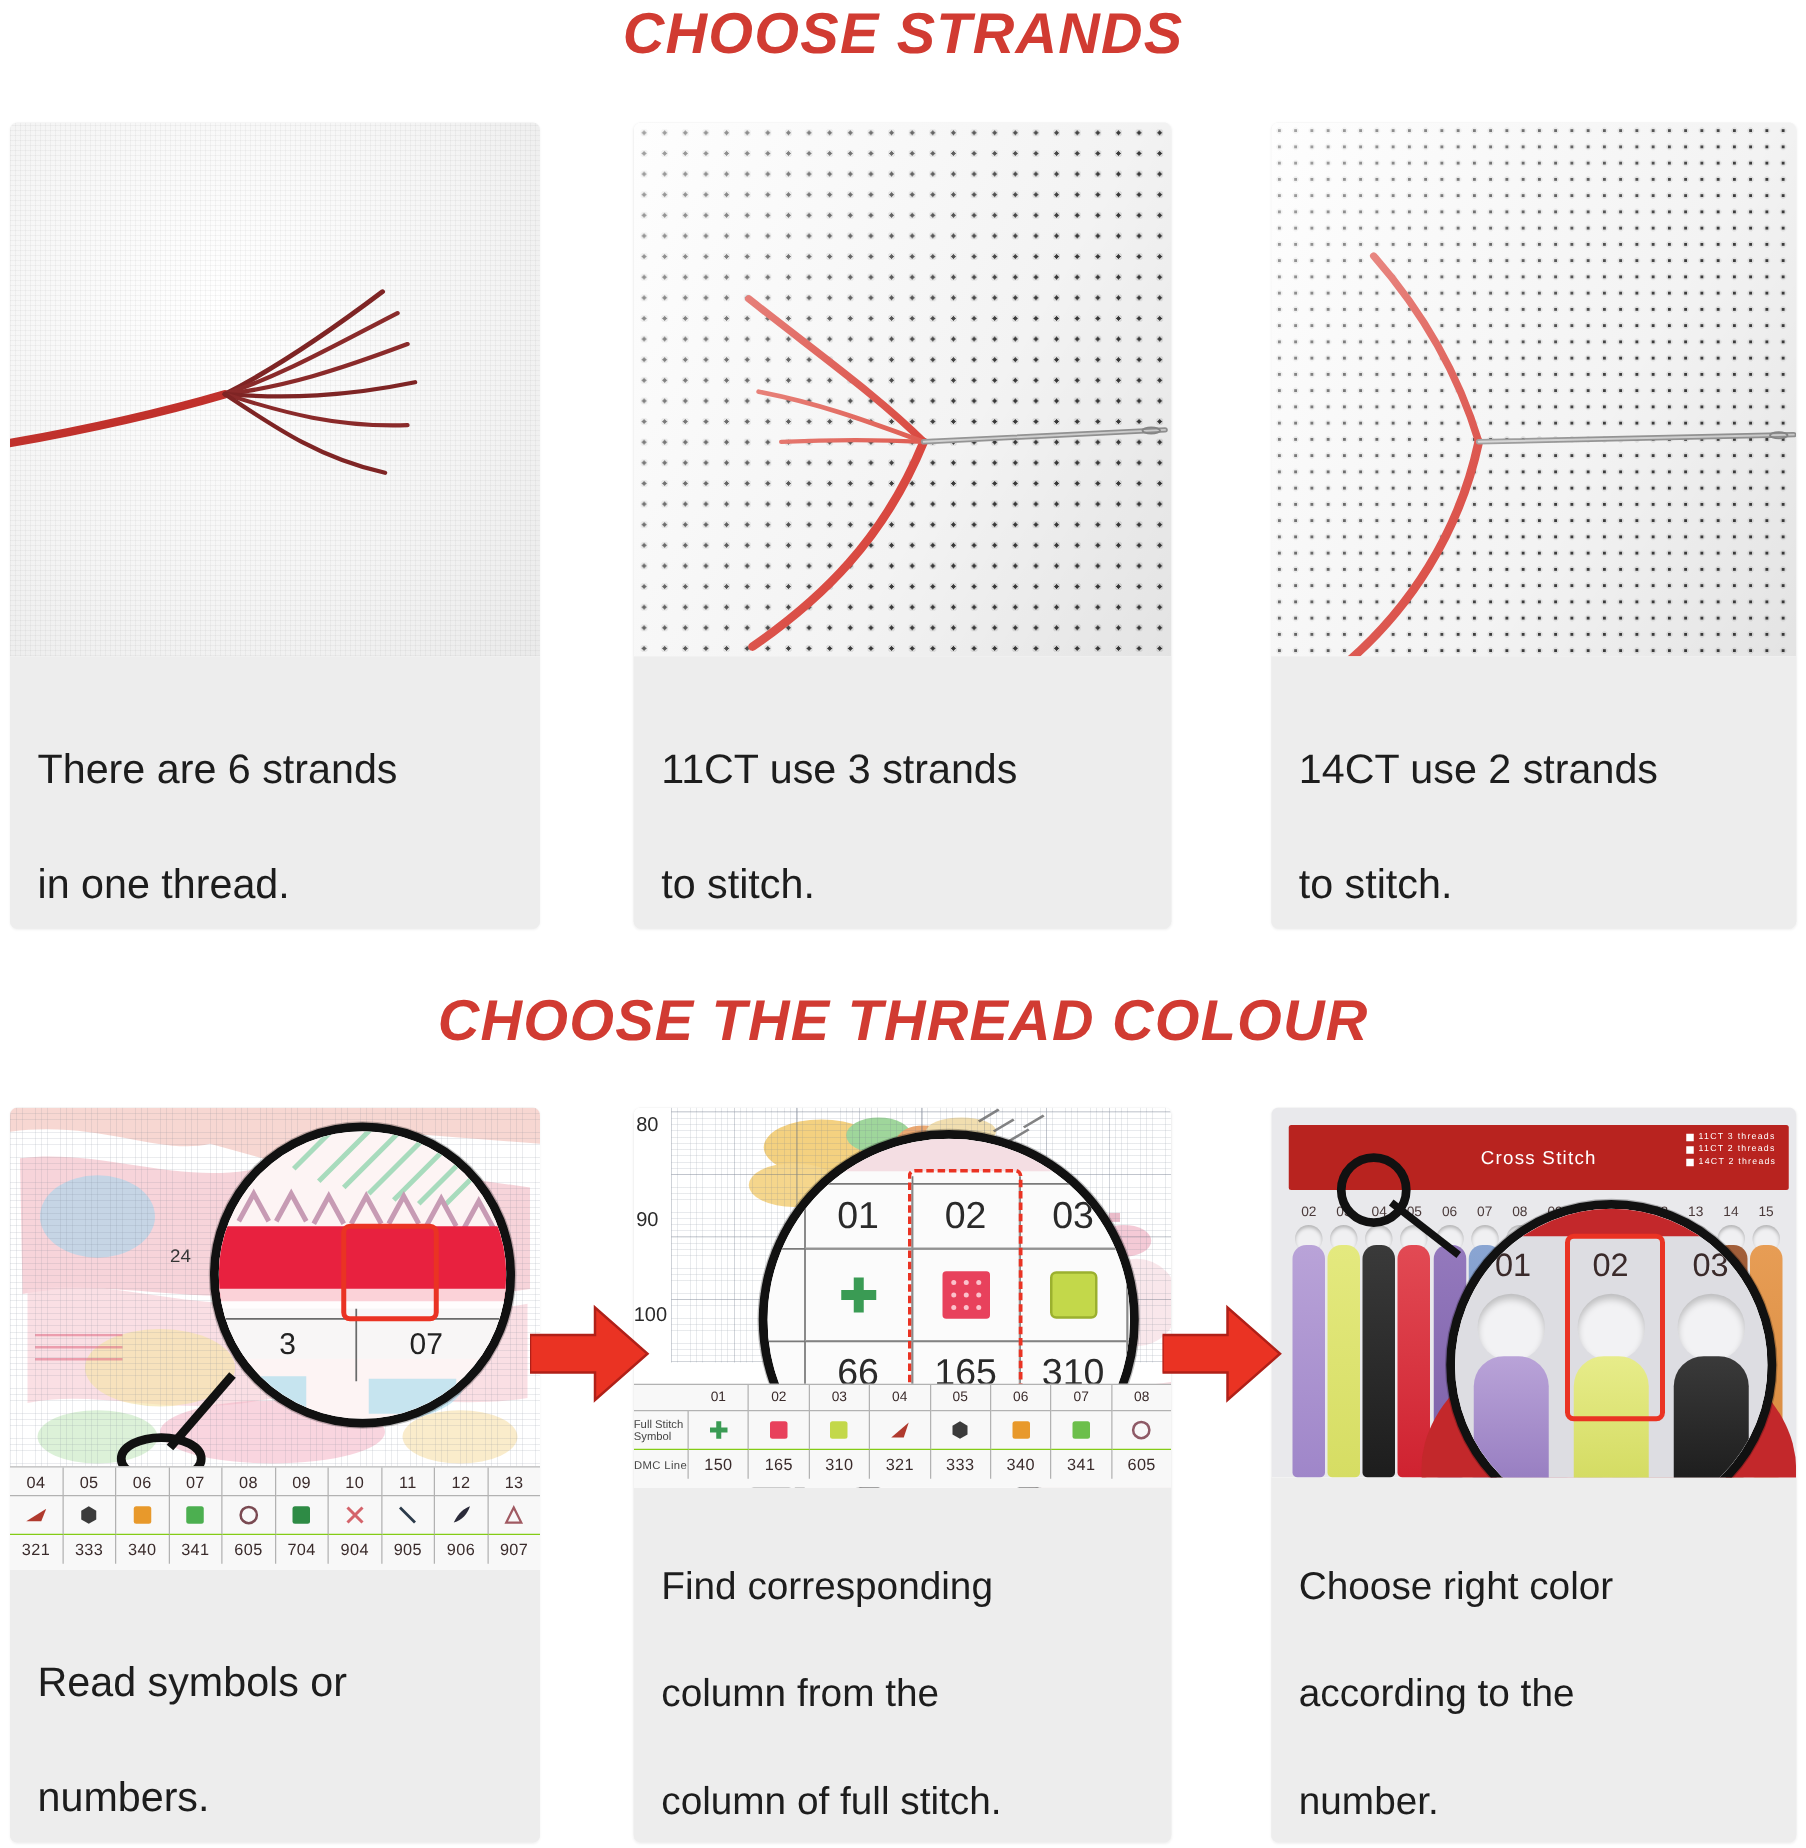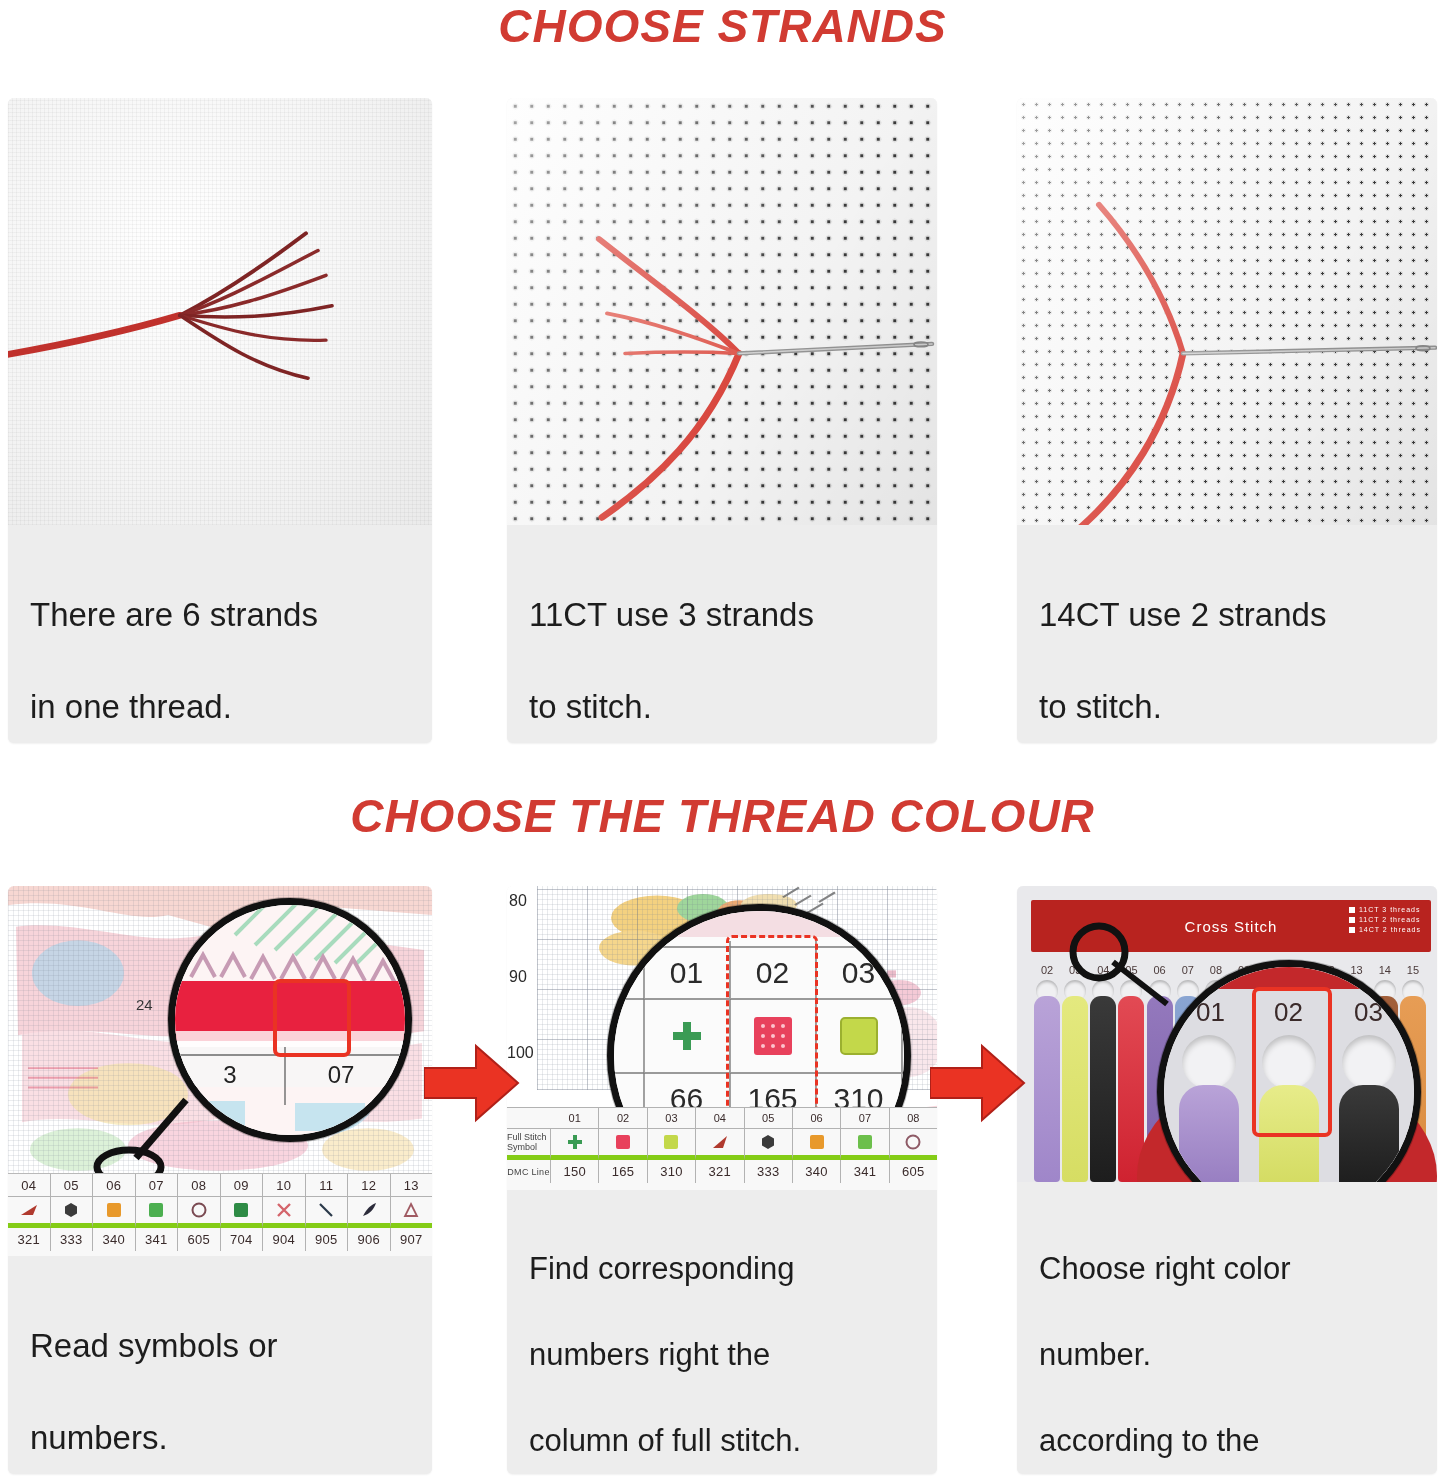--- a/index.html
+++ b/index.html
@@ -121,21 +121,21 @@
     font-family:"Liberation Sans","DejaVu Sans",sans-serif;
   }
   .legend-row{display:flex;}
   .legend-cell{
     flex:1;border-right:1px solid #b2b2b2;
     display:flex;align-items:center;justify-content:center;
     box-sizing:border-box;
   }
   .legend-cell:last-child{border-right:none;}
   .legend-row.nums .legend-cell{height:22px;font-size:13px;color:#3a2b2b;letter-spacing:0.3px;}
-  .legend-row.syms .legend-cell{height:32px;border-top:1px solid #b2b2b2;border-bottom:5px solid #84cc16;}
+  .legend-row.syms .legend-cell{height:32px;border-top:1px solid #b2b2b2;border-bottom:1px solid #84cc16;}
   .legend-row.codes .legend-cell{height:23px;font-size:13px;color:#3a2b2b;letter-spacing:0.3px;}
 
   .sym{width:20px;height:20px;display:block;}
 
   
   .lens{
     position:absolute;border-radius:50%;
     border:7px solid #111;
     overflow:hidden;background:#fff;
     box-shadow:0 0 0 1px rgba(0,0,0,0.25);
@@ -580,21 +580,21 @@
           <div class="legend-cell" style="font-size:11px;color:#3a2b2b;">03</div>
           <div class="legend-cell" style="font-size:11px;color:#3a2b2b;">04</div>
           <div class="legend-cell" style="font-size:11px;color:#3a2b2b;">05</div>
           <div class="legend-cell" style="font-size:11px;color:#3a2b2b;">06</div>
           <div class="legend-cell" style="font-size:11px;color:#3a2b2b;">07</div>
           <div class="legend-cell" style="font-size:11px;color:#3a2b2b;">08</div>
         </div>
       </div>
       <div class="caption" style="font-size:31px;line-height:46px;padding-top:16px;">
         <span class="ln">Find corresponding</span>
-        <span class="ln">numbers right the</span>
+        <span class="ln">column from the</span>
         <span class="ln">column of full stitch.</span>
       </div>
     </div>
 
     <div class="card c3">
       <div class="photo">
         <div class="thread-card">
           <div class="tc-header">
             <span>Cross Stitch</span>
             <div class="tc-opts">
@@ -714,22 +714,22 @@
           <div class="hl-red" style="left:88px;top:20px;width:80px;height:150px;"></div>
         </div>
 
         <svg style="position:absolute;inset:0;width:100%;height:100%;pointer-events:none;">
           <line x1="150" y1="118" x2="96" y2="76" stroke="#111" stroke-width="6"></line>
           <circle cx="82" cy="66" r="26" fill="none" stroke="#111" stroke-width="7"></circle>
         </svg>
       </div>
       <div class="caption" style="font-size:31px;line-height:46px;">
         <span class="ln">Choose right color</span>
+        <span class="ln">according to the</span>
         <span class="ln">number.</span>
-        <span class="ln">according to the</span>
       </div>
     </div>
   </div>
 
   <svg class="arrow" id="arrow-1" viewBox="0 0 96 86">
     <path d="M0 28 H52 V6 L94 43 L52 80 V58 H0 Z" fill="#ea3323" stroke="#b02018" stroke-width="2"></path>
   </svg>
   <svg class="arrow" id="arrow-2" viewBox="0 0 96 86">
     <path d="M0 28 H52 V6 L94 43 L52 80 V58 H0 Z" fill="#ea3323" stroke="#b02018" stroke-width="2"></path>
   </svg>

